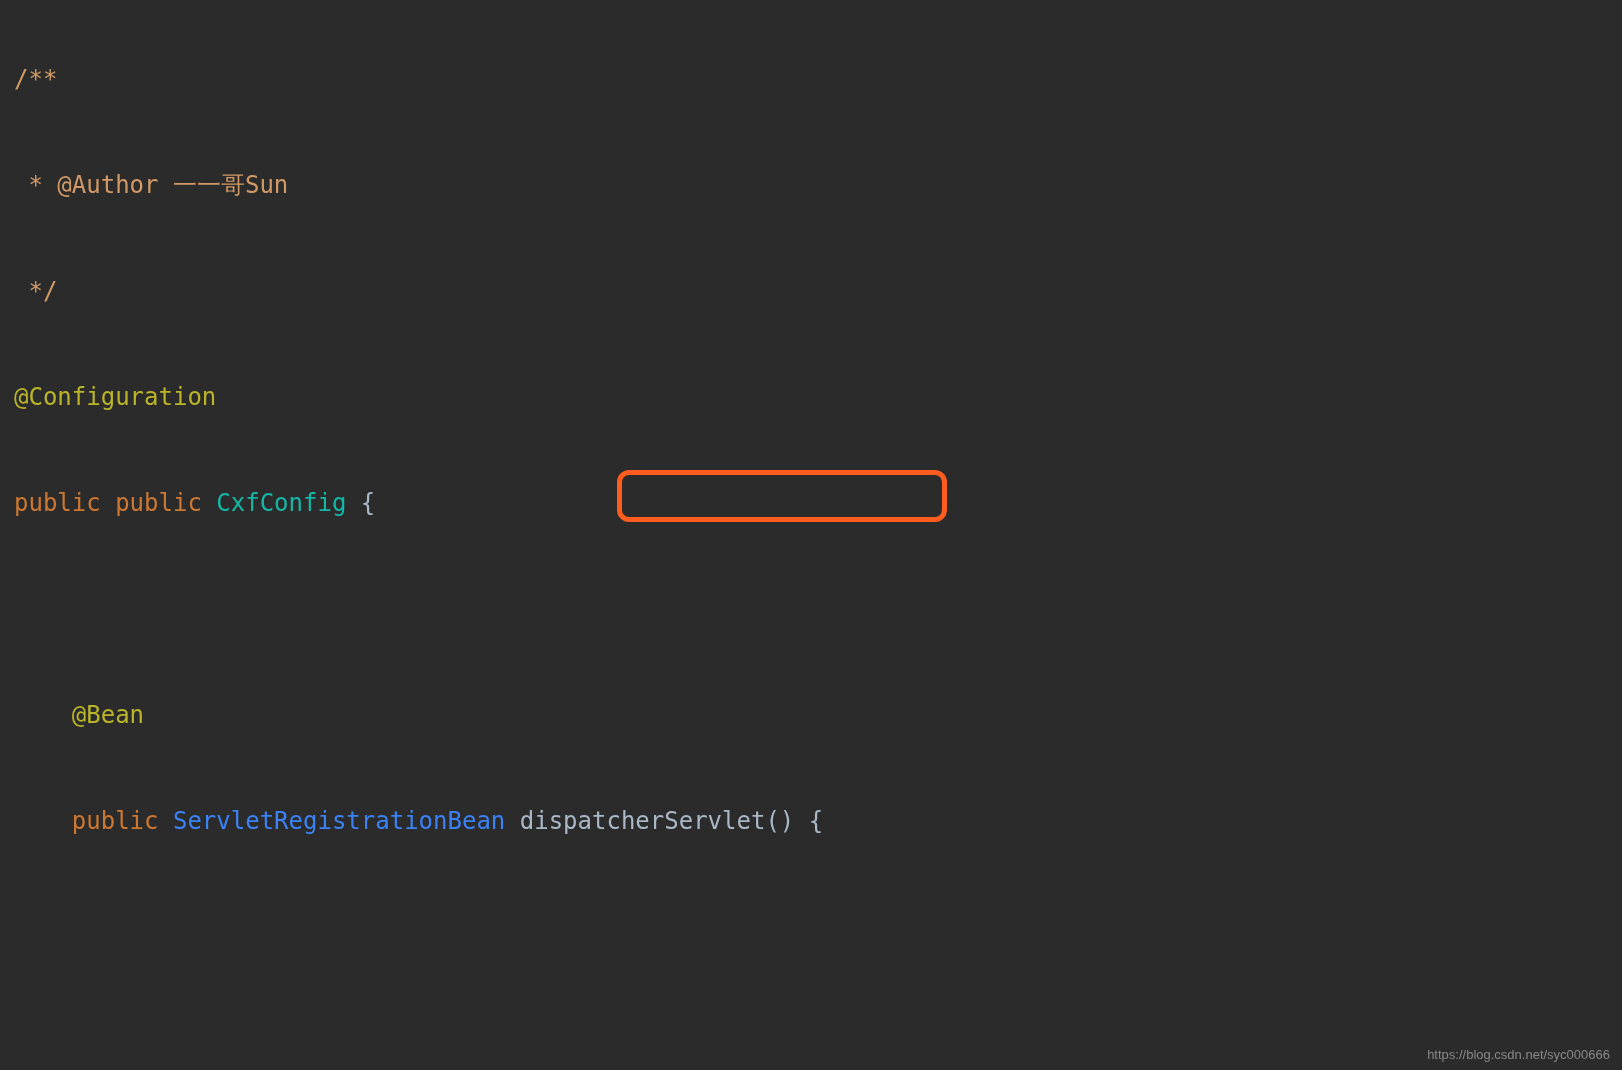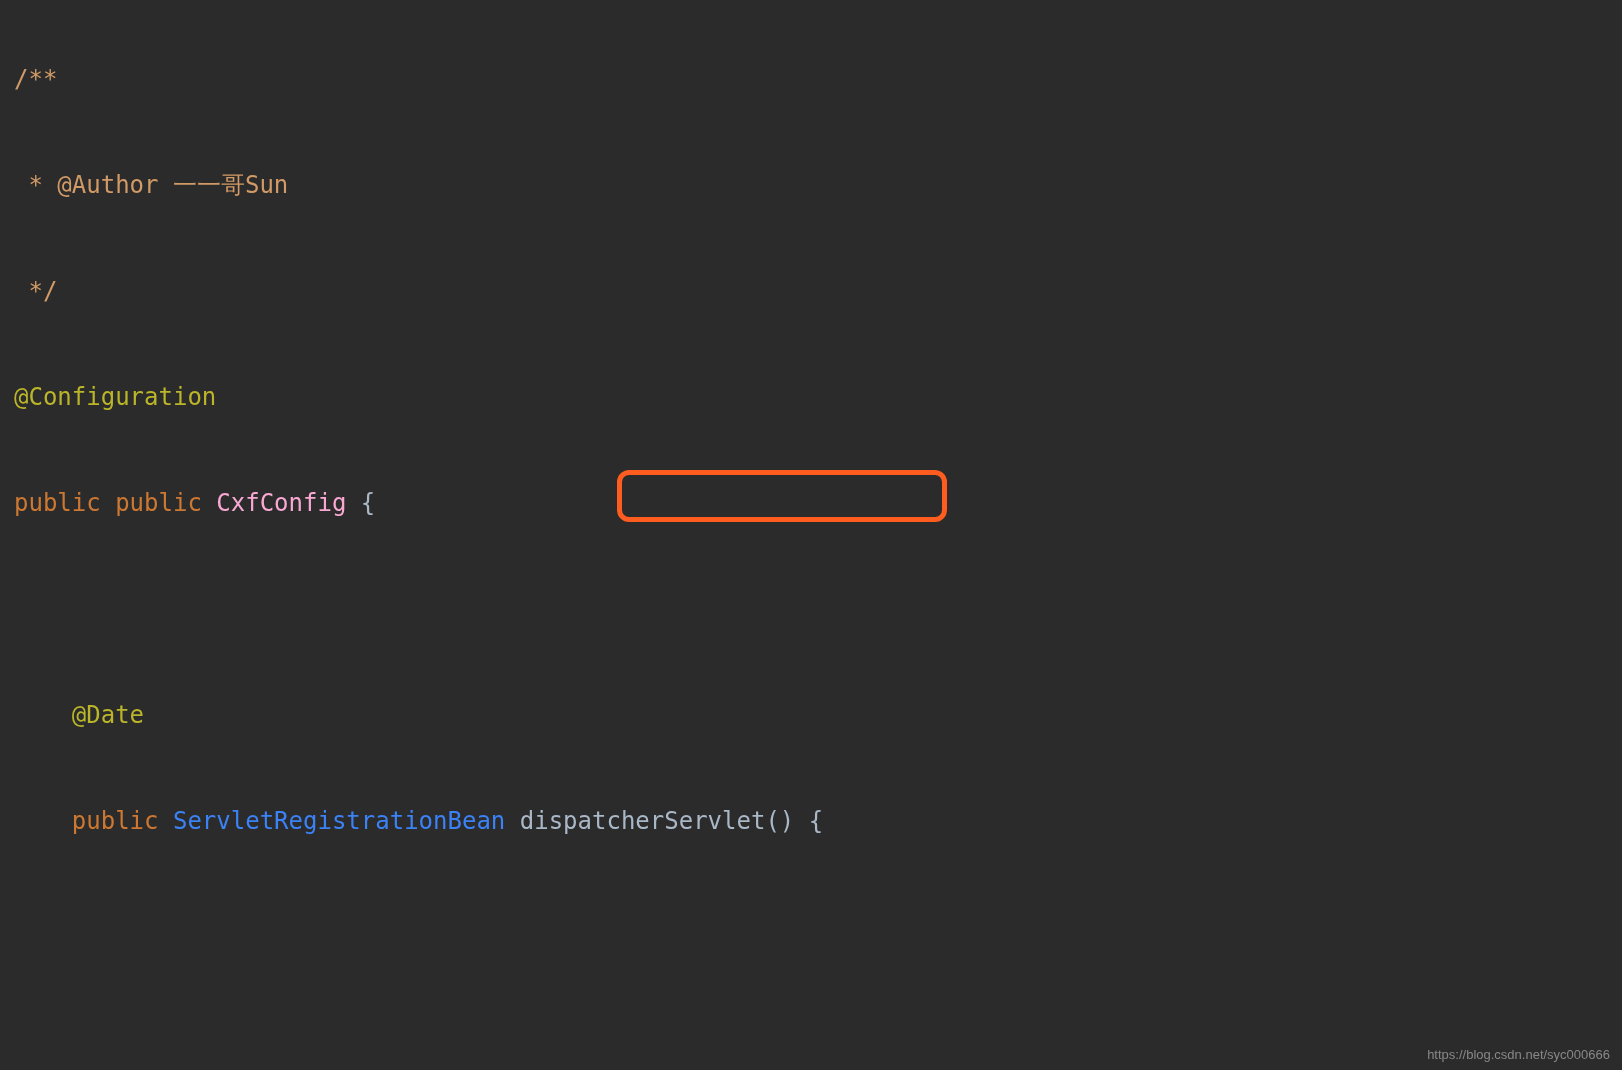--- a/index.html
+++ b/index.html
@@ -32,21 +32,21 @@
     }
     .annotation {
       color: #bbb529;
       text-align: right;
     }
     .keyword {
       color: #cc7832;
       text-align: center;
     }
     .class-name {
-      color: #f9a8d4;
+      color: #14b8a6;
     }
     .type {
       color: #3b82f6;
     }
     .method {
       color: #a9b7c6;
     }
     .gray {
       color: #a9b7c6;
     }
@@ -72,21 +72,21 @@
 </head>
 <body>
 
 <div class="code-container">
 <span class="line"><span class="doc-comment">/**</span></span>
 <span class="line"><span class="doc-comment"> * </span><span class="doc-comment">@Author</span><span class="doc-comment"> 一一哥Sun</span></span>
 <span class="line"><span class="doc-comment"> */</span></span>
 <span class="line"><span class="annotation">@Configuration</span></span>
 <span class="line"><span class="keyword">public </span><span class="keyword">public </span><span class="class-name">CxfConfig </span><span class="gray">{</span></span>
 <span class="line"></span>
-<span class="line"><span>    </span><span class="annotation">@Date</span></span>
+<span class="line"><span>    </span><span class="annotation">@Bean</span></span>
 <span class="line"><span>    </span><span class="keyword">public </span><span class="type">ServletRegistrationBean </span><span class="method">dispatcherServlet</span><span class="gray">() {</span></span>
 
 
 
 
 
 
 
 </div>
 

